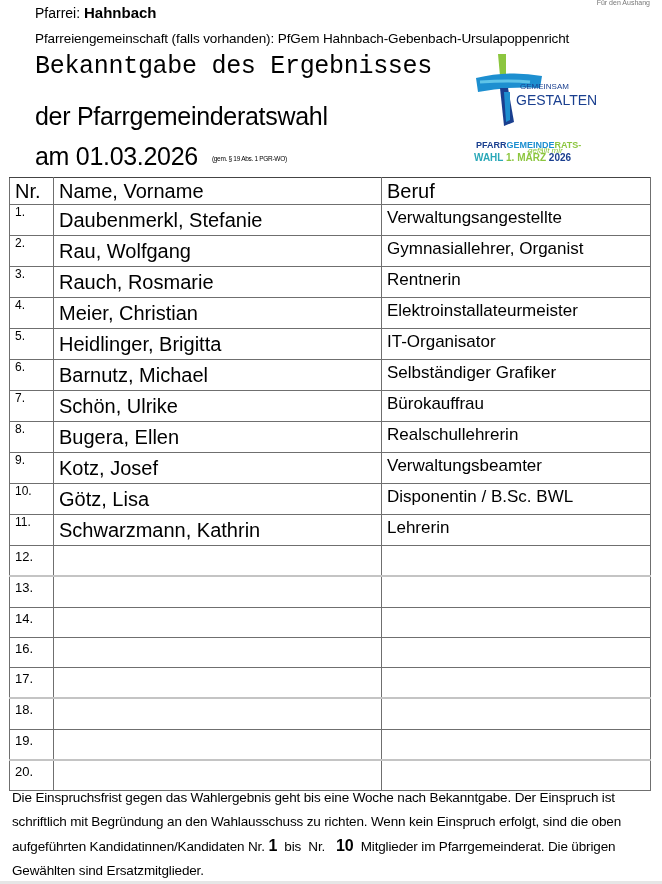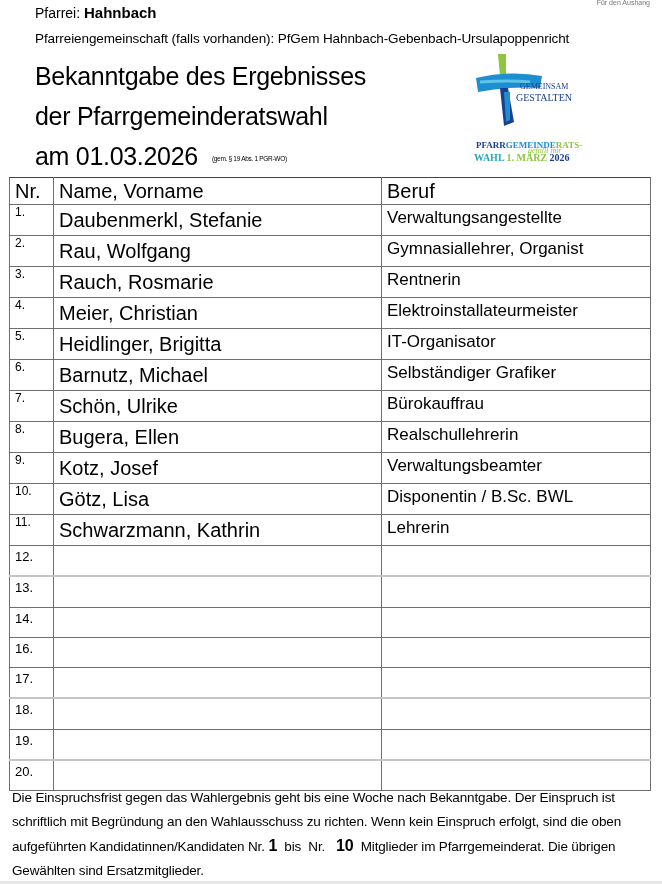--- a/index.html
+++ b/index.html
@@ -3,23 +3,23 @@
 <meta charset="utf-8">
 <style>
   html, body { margin:0; padding:0; background:#ffffff; }
   body { width:662px; height:884px; position:relative; overflow:hidden;
          font-family:"Liberation Sans", sans-serif; color:#000; }
   .aushang { position:absolute; right:12px; top:-1px; font-size:7px; color:#777; }
   .pfarrei { position:absolute; left:35px; top:4px; font-size:14px; }
   .pfarrei b { font-size:15px; }
   .pfg { position:absolute; left:35px; top:31px; font-size:13.5px; letter-spacing:-0.1px; }
   .title { position:absolute; left:35px; font-size:25px; letter-spacing:-0.3px; white-space:nowrap; }
-  .t1 { top:62px; } .t2 { top:102px; } .t3 { top:142px; }
+  .t1 { top:52px;font-family:Liberation Mono, monospace; } .t2 { top:102px; } .t3 { top:142px; }
   .t3 small { font-size:6.5px; margin-left:14px; vertical-align:middle; }
-  .logo { position:absolute; left:470px; top:52px; width:120px; height:125px;font-family:Liberation Serif, serif; }
+  .logo { position:absolute; left:470px; top:52px; width:120px; height:125px; }
   table.res { position:absolute; left:9px; top:177px; width:642px; border-collapse:collapse; }
   table.res td, table.res th { border:1px solid #6f6f6f; padding:0 0 0 5px; vertical-align:top; text-align:left; font-weight:normal; }
   table.res th { height:26px; font-size:20px; line-height:26px; border-top:1.5px solid #444; }
   table.res td { height:26.3px; }
   td.nr { width:38px; font-size:12px; padding-top:2px; }
   td.name { width:322px; font-size:20px; line-height:30px; }
   td.beruf { font-size:17px; line-height:26px; }
   td.nr.blank { font-size:13px; padding-top:3px; }
   tr.thick td { border-top:1.5px solid #444; }
   tr.light td { border-top:2px solid #c4c4c4; }
@@ -46,21 +46,21 @@
 
 <div class="logo">
   <svg width="120" height="125" viewBox="0 0 120 125">
     <path d="M28 2 L36 2 L36 22 L30 24 Z" fill="#8cc63f"></path>
     <path d="M6 26 Q40 18 72 24 L70 36 Q40 34 8 40 Z" fill="#1d8fd0"></path>
     <path d="M10 30 Q40 28 60 30" stroke="#5fc4e8" stroke-width="3" fill="none"></path>
     <path d="M30 36 L38 36 L44 70 L34 74 Z" fill="#1a3f8f"></path>
     <path d="M34 40 L40 40 L40 68 L36 70 Z" fill="#1d8fd0"></path>
   </svg>
   <div style="position:absolute;left:50px;top:30px;font-size:8px;color:#1a3f8f;">GEMEINSAM</div>
-  <div style="position:absolute;left:46px;top:40px;font-size:10px;color:#1a3f8f;">GESTALTEN</div>
+  <div style="position:absolute;left:46px;top:40px;font-size:14px;color:#1a3f8f;">GESTALTEN</div>
   <div style="position:absolute;left:58px;top:54px;font-size:8px;color:#8cc63f;font-style:italic;margin-top:40px;">gefällt mir</div>
   <div style="position:absolute;left:6px;top:88px;font-size:9px;font-weight:bold;white-space:nowrap;">
     <span style="color:#1a3f8f">PFARR</span><span style="color:#1d8fd0">GEMEINDE</span><span style="color:#8cc63f">RATS-</span>
   </div>
   <div style="position:absolute;left:4px;top:100px;font-size:10px;font-weight:bold;white-space:nowrap;">
     <span style="color:#2aa8b8">WAHL</span> <span style="color:#8cc63f">1. MÄRZ</span> <span style="color:#1a3f8f">2026</span>
   </div>
 </div>
 
 <table class="res">

